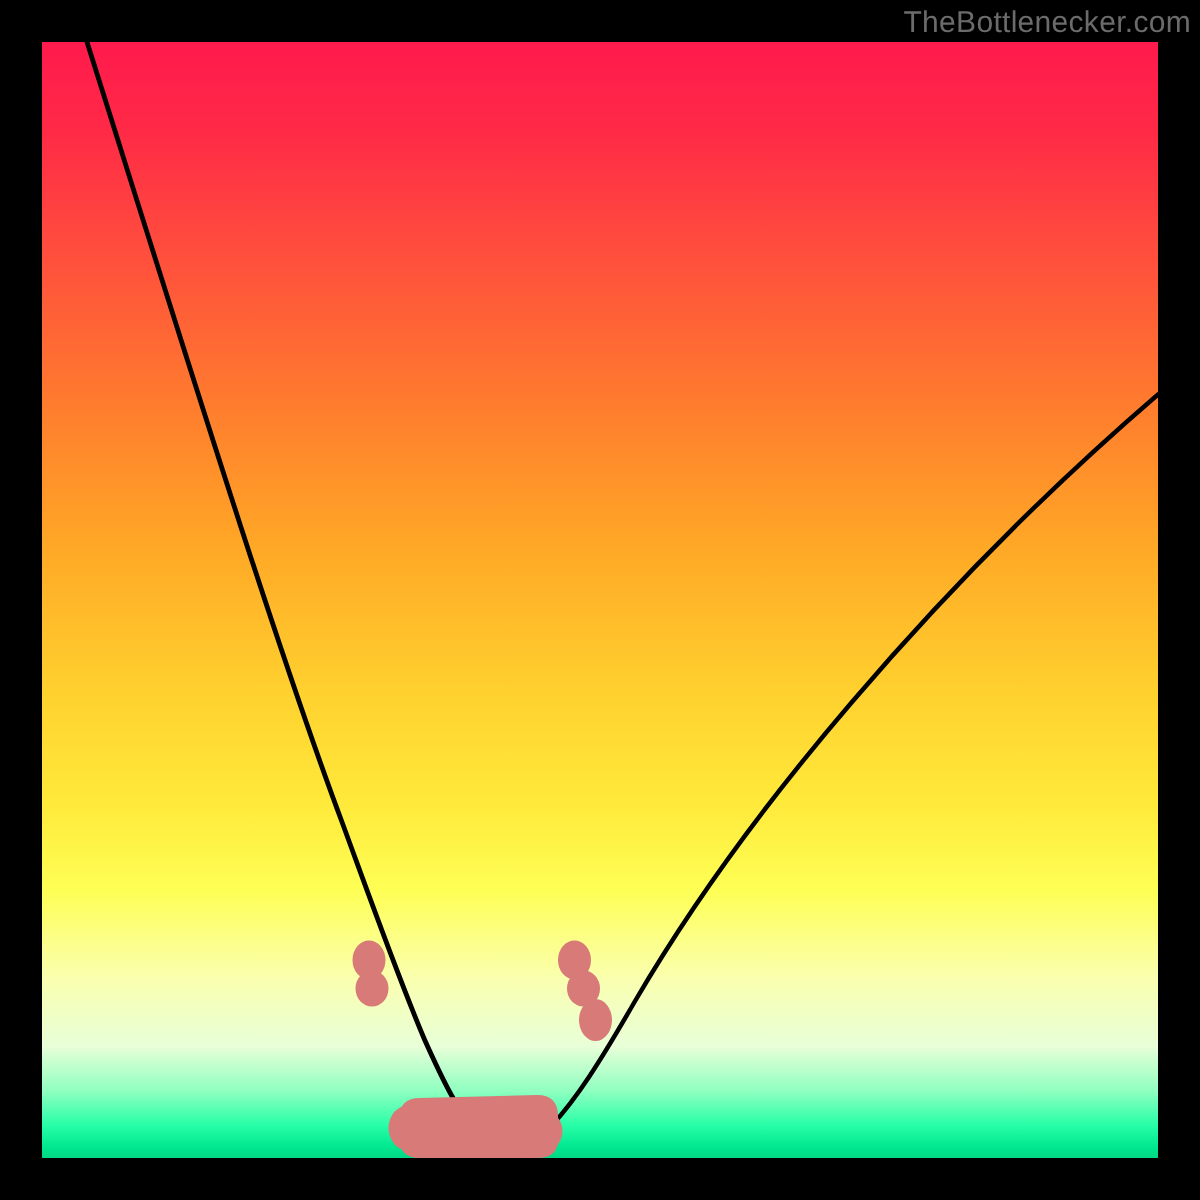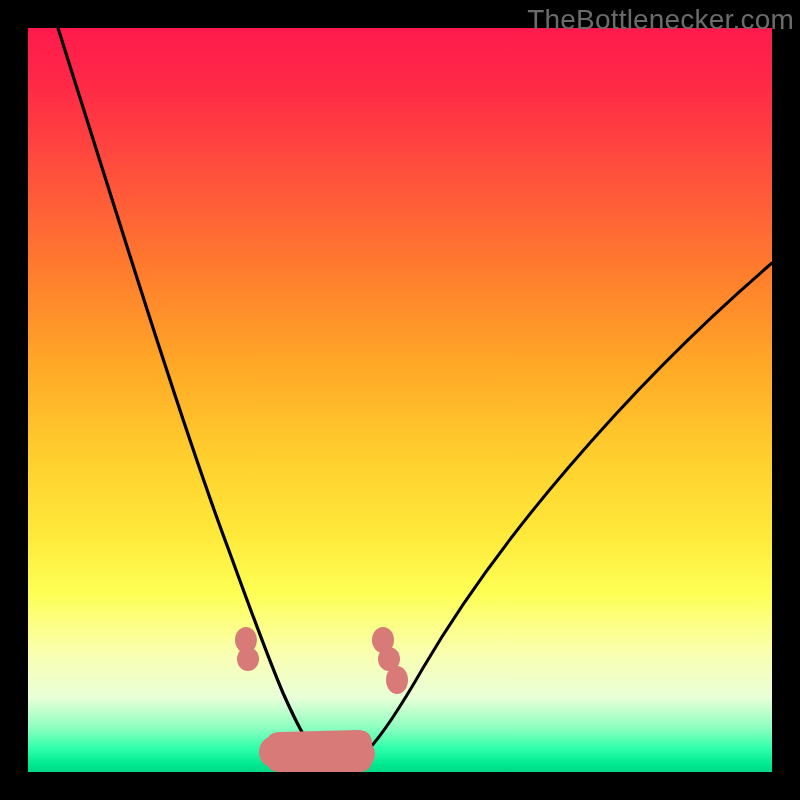--- a/index.html
+++ b/index.html
@@ -49,21 +49,21 @@
       #2affa8 97%,
       #00e890 99%,
       #00d884 100%
     );
   }
   .watermark {
     position: absolute;
     right: 6px;
     top: 4px;
     color: #6b6b6b;
-    font-size: 28px;
+    font-size: 20px;
     font-weight: 400;
     letter-spacing: 0.2px;
   }
   svg.curves {
     position: absolute;
     left: 0;
     top: 0;
     width: 100%;
     height: 100%;
   }

